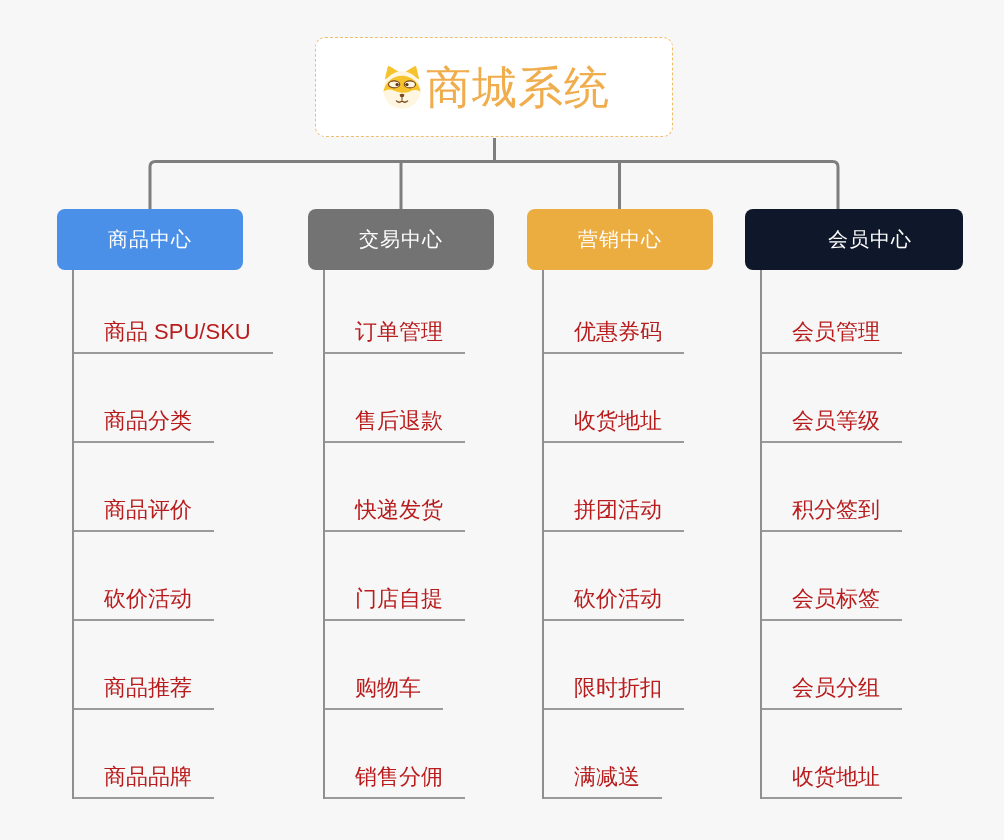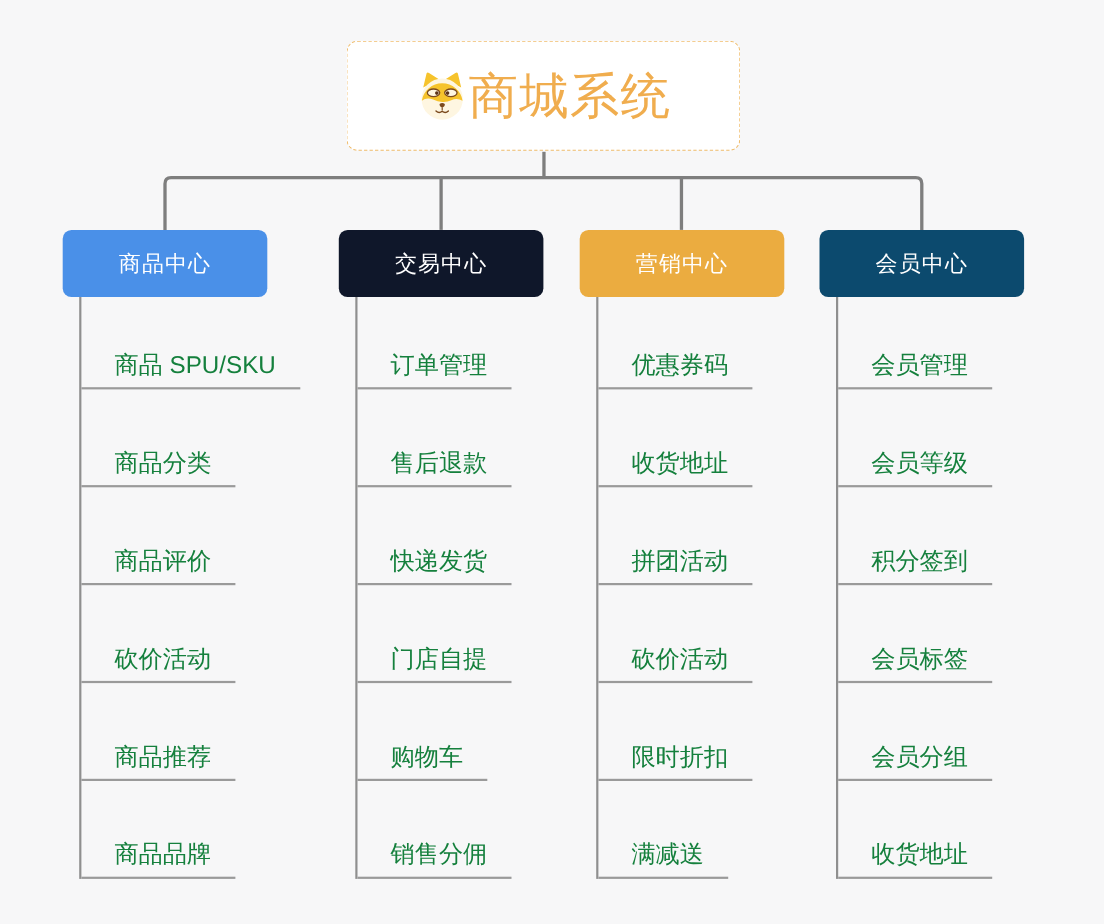--- a/index.html
+++ b/index.html
@@ -79,21 +79,21 @@
   .leaves li {
     height: 89px;
     display: flex;
     align-items: flex-end;
   }
   .leaves li:first-child {
     height: 84px;
   }
   .leaf-label {
     font-size: 22px;
-    color: #15803d;
+    color: #b91c1c;
     padding: 0 22px 9px 30px;
     border-bottom: 2px solid #9A9A9A;
     white-space: nowrap;
     line-height: 1;
     text-align: center;
   }
 </style>
 </head>
 <body>
 
@@ -143,21 +143,21 @@
       <li>
           <span class="leaf-label">商品推荐</span>
         </li>
       <li>
           <span class="leaf-label">商品品牌</span>
         </li>
     </ul>
   </div>
 
   <div class="branch" style="left:308px">
-    <div class="branch-header" style="background-color: #0f172a;">交易中心</div>
+    <div class="branch-header" style="background-color: #737373;">交易中心</div>
     <ul class="leaves">
       <li>
           <span class="leaf-label">订单管理</span>
         </li>
       <li>
           <span class="leaf-label">售后退款</span>
         </li>
       <li>
           <span class="leaf-label">快递发货</span>
         </li>
@@ -191,21 +191,21 @@
       <li>
           <span class="leaf-label">限时折扣</span>
         </li>
       <li>
           <span class="leaf-label">满减送</span>
         </li>
     </ul>
   </div>
 
   <div class="branch" style="left:745px">
-    <div class="branch-header" style="background-color: #0c4a6e;">会员中心</div>
+    <div class="branch-header" style="background-color: #0f172a; padding-left: 32px;">会员中心</div>
     <ul class="leaves">
       <li>
           <span class="leaf-label">会员管理</span>
         </li>
       <li>
           <span class="leaf-label">会员等级</span>
         </li>
       <li>
           <span class="leaf-label">积分签到</span>
         </li>

